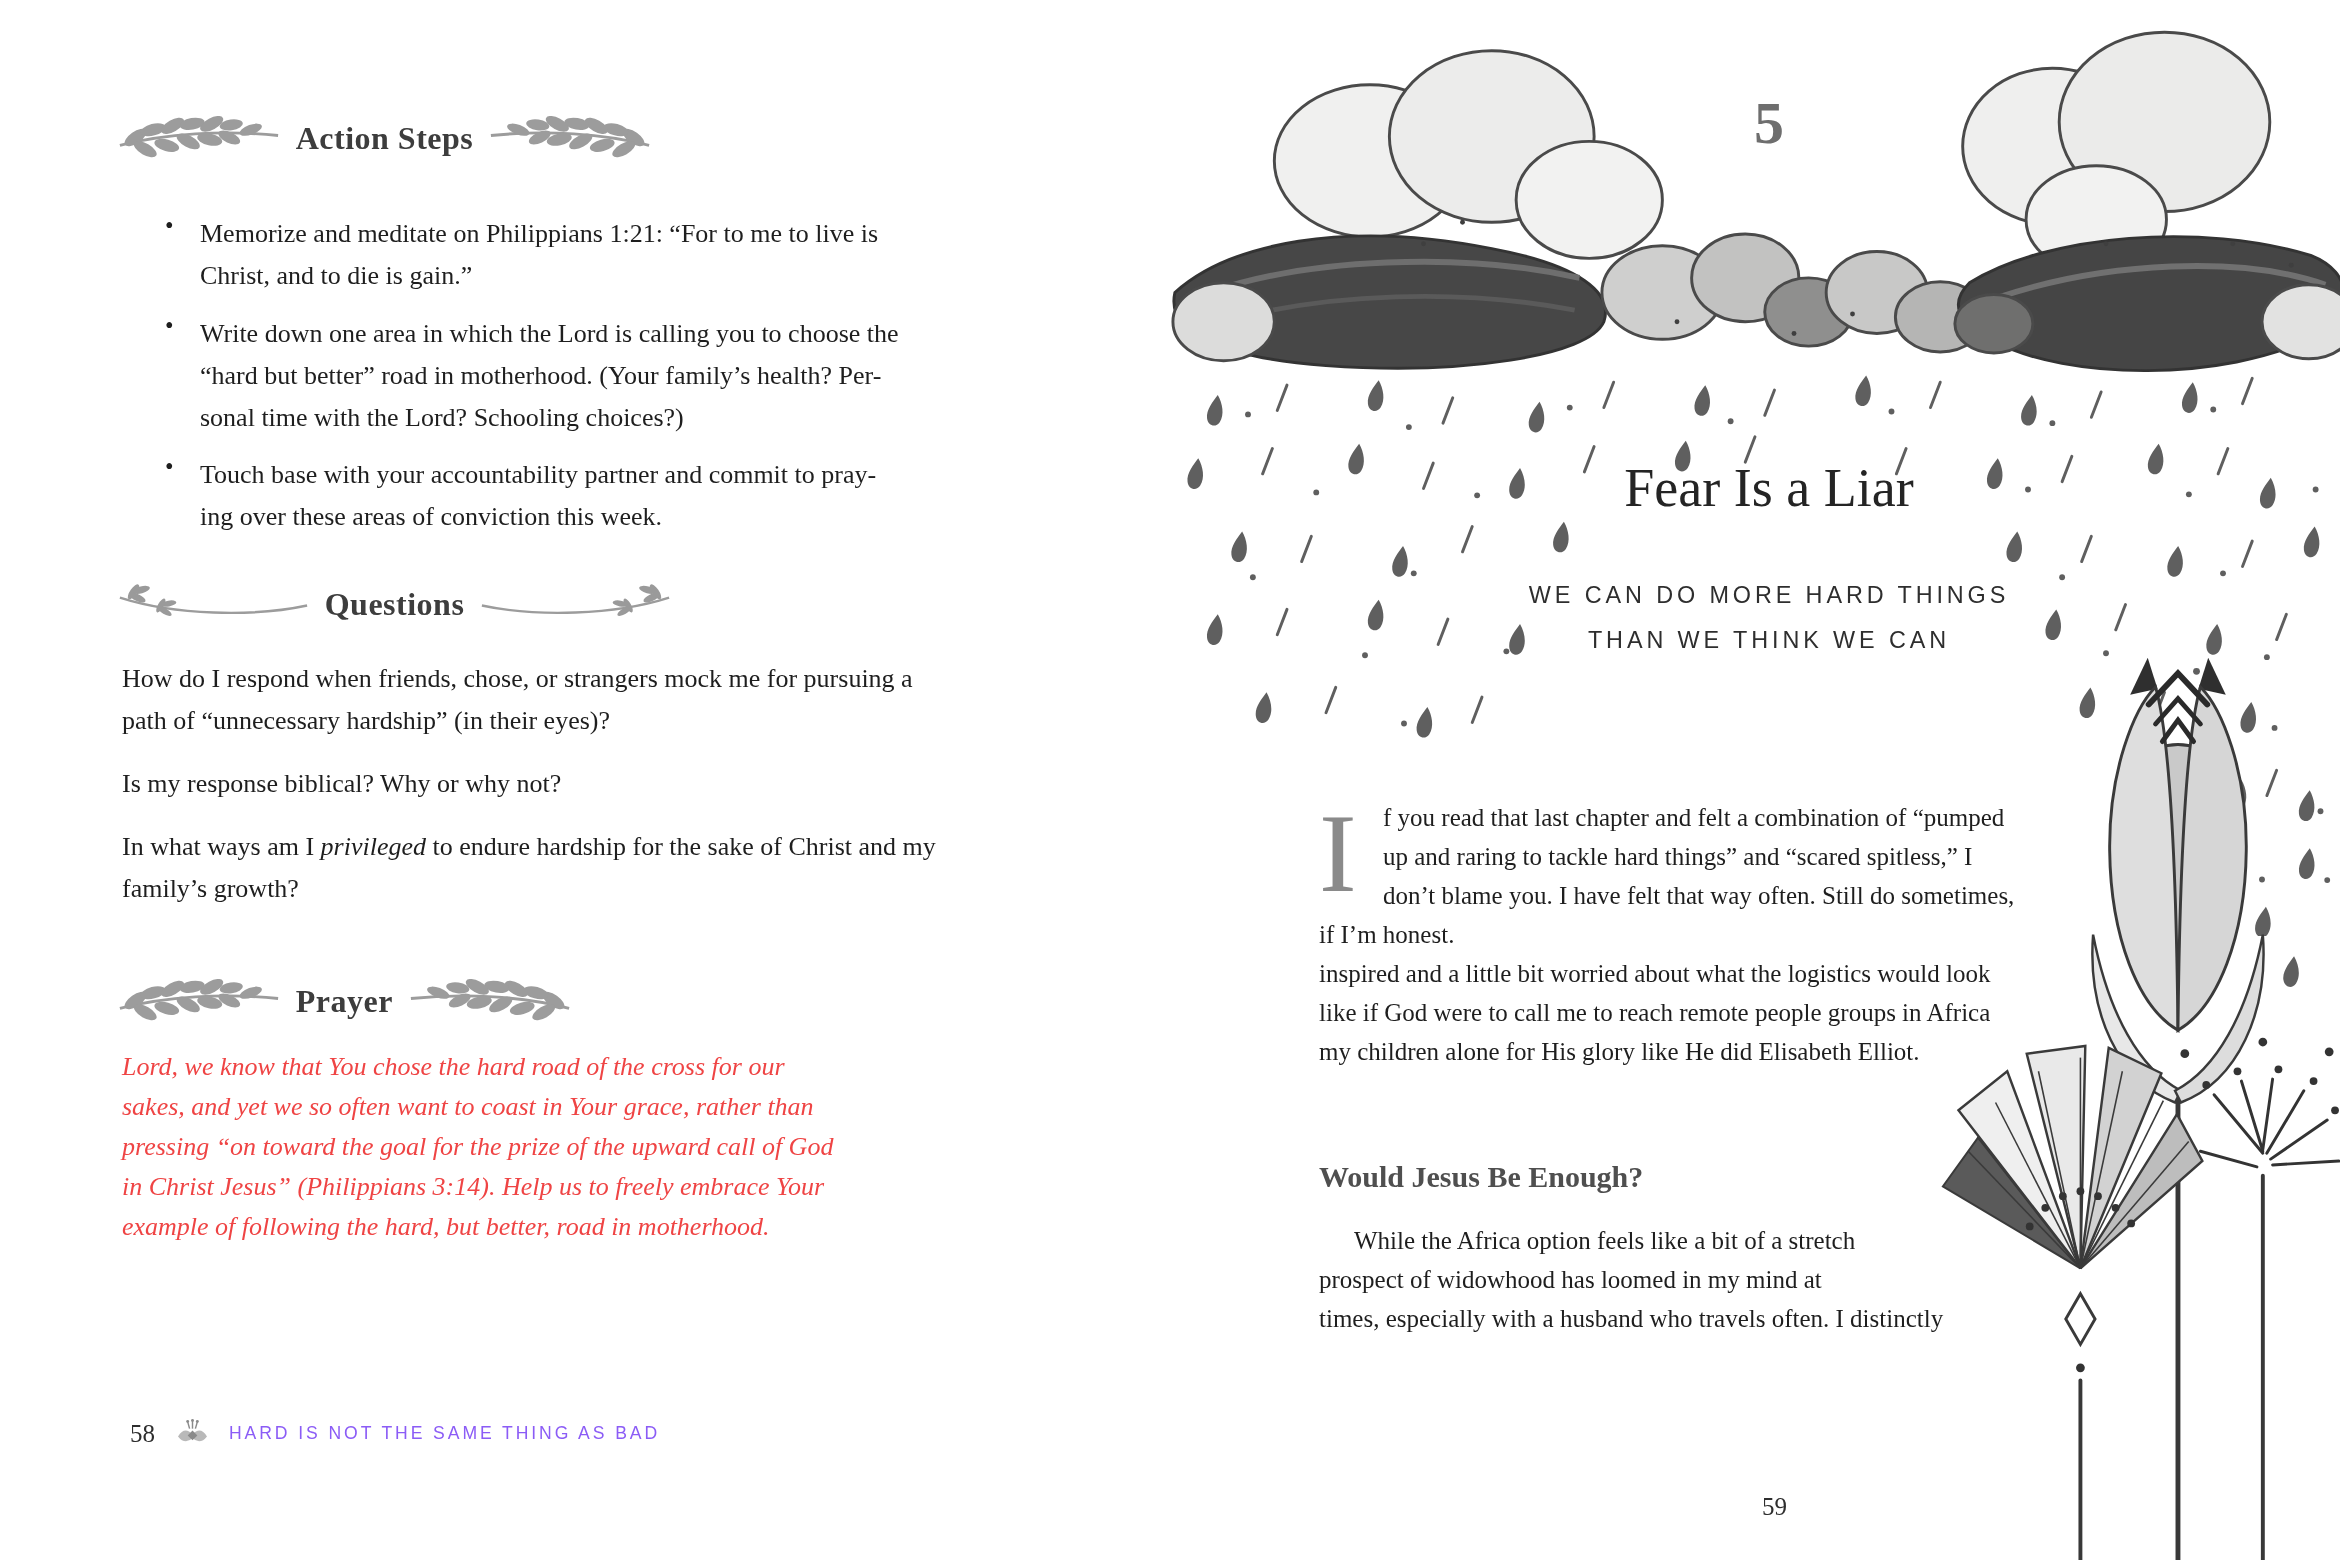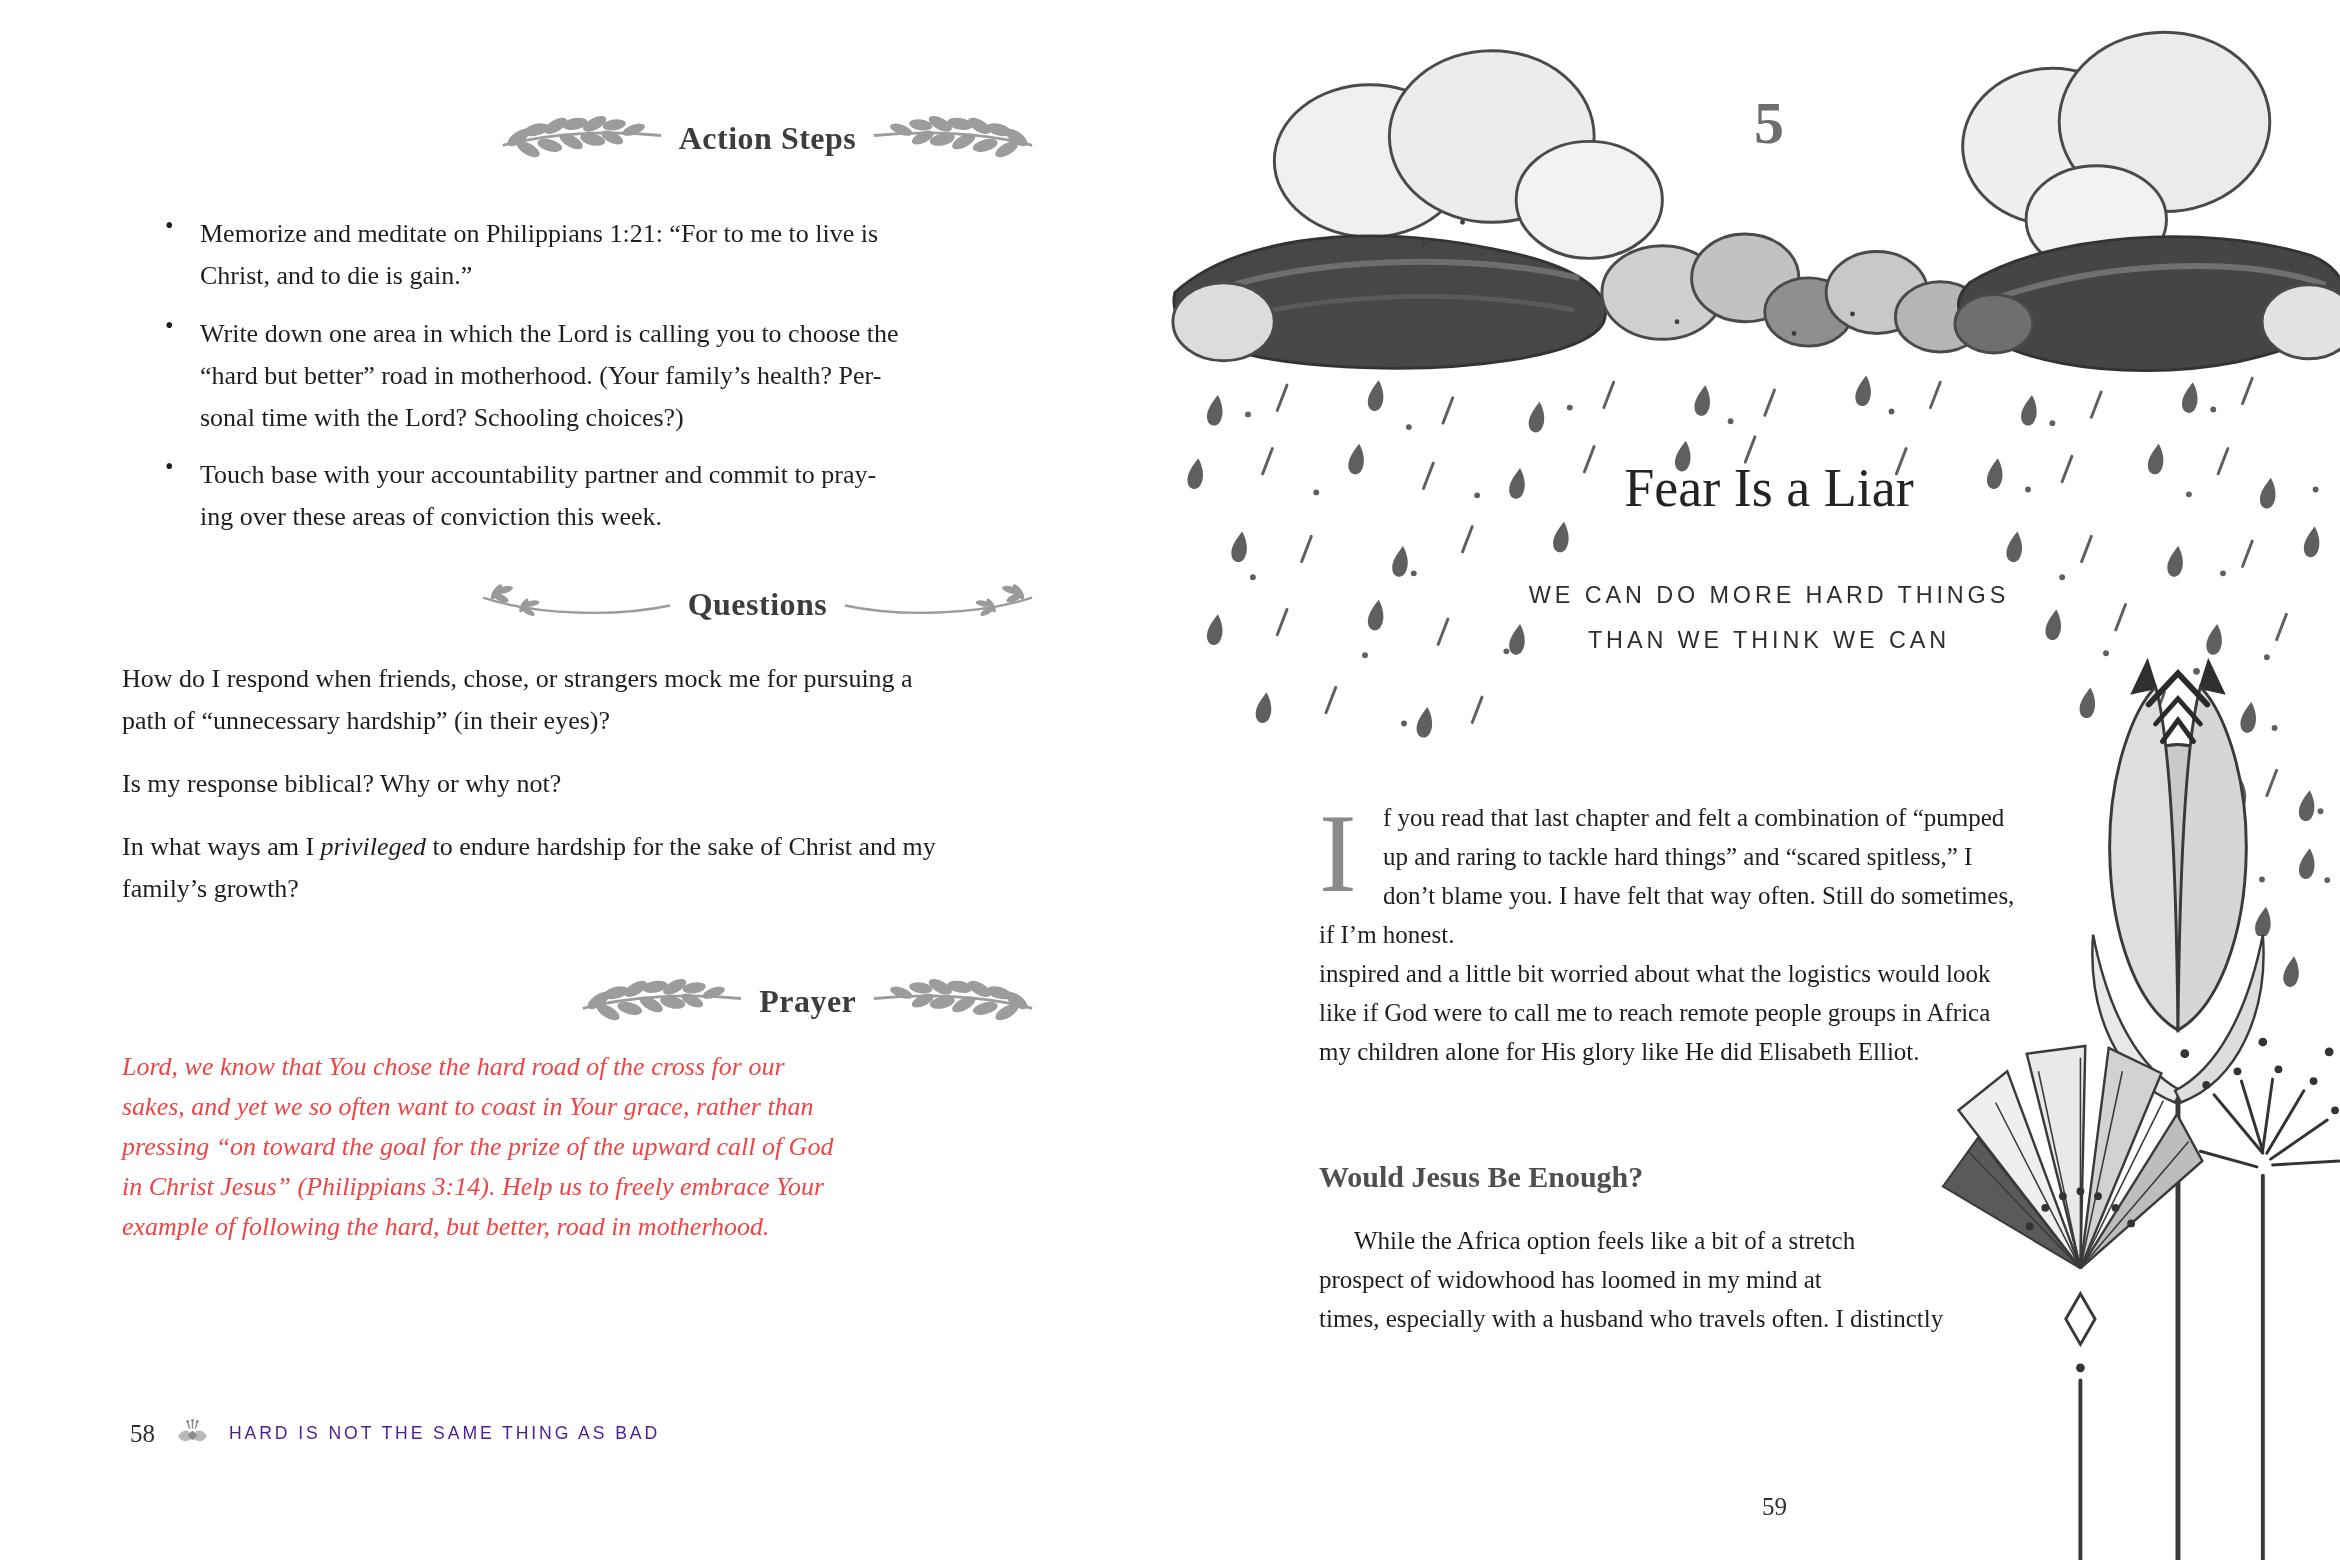--- a/index.html
+++ b/index.html
@@ -10,22 +10,22 @@
   .page{position:absolute;top:0;width:1170px;height:1560px;overflow:hidden;}
   #pageL{left:0;}
   #pageR{left:1170px;}
 
   
   .ln{white-space:nowrap;line-height:42px;font-size:26px;}
   #pageR .ln{line-height:39px;font-size:25px;}
   .indent{text-indent:35px;}
 
   
-  .sec-head{position:absolute;left:124px;width:912px;height:62px;
-    display:flex;align-items:center;justify-content:flex-end;gap:13.7px;}
+  .sec-head{position:absolute;left:116px;width:912px;height:62px;
+    display:flex;align-items:center;justify-content:flex-start;gap:13.7px;}
   .sec-title{font-weight:bold;font-size:32px;color:#3d3d3d;letter-spacing:0.5px;}
   .orn{width:166px;height:45px;flex:0 0 auto;}
   .orn.sprig{width:195px;height:49px;}
   .flip{transform:scaleX(-1);}
 
   
   .bullets{position:absolute;left:122px;top:213px;width:936px;}
   .bullet{position:relative;padding-left:78px;margin-bottom:15.6px;}
   .bullet .mark{position:absolute;left:43px;top:-1px;font-size:24.4px;}
 
@@ -34,21 +34,21 @@
   #q1{top:658px;} #q2{top:763px;} #q3{top:826px;}
   .it{font-style:italic;}
 
   
   .prayer{position:absolute;left:122px;top:1047px;width:912px;}
   .prayer .ln{text-align:left;font-style:italic;line-height:40px;color:#ef4444;}
 
   
   .footerL{position:absolute;left:130px;top:1419px;display:flex;align-items:center;gap:19.5px;}
   .pagenum{font-size:25px;color:#2e2e2e;}
-  .runhead{font-family:"Liberation Sans",sans-serif;font-size:17.6px;letter-spacing:2.9px;color:#4c1d95;}
+  .runhead{font-family:"Liberation Sans",sans-serif;font-size:17.6px;letter-spacing:2.9px;color:#8b5cf6;}
   .footerR{position:absolute;left:546px;top:1445px;width:117px;text-align:center;margin-top:48px;}
 
   
   .clouds-svg{position:absolute;left:0;top:0;width:1170px;height:936px;pointer-events:none;}
   .flowers-svg{position:absolute;left:683px;top:644px;width:488px;height:917px;pointer-events:none;}
   .chapnum{position:absolute;left:0;top:84px;width:1198px;text-align:center;
     font-size:60px;font-weight:bold;color:#6e6e6e;line-height:78px;}
   .chaptitle{position:absolute;left:0;top:454px;width:1198px;text-align:center;
     font-size:54px;color:#242424;line-height:68px;}
   .chapsub{position:absolute;left:0;top:573px;width:1198px;text-align:center;

